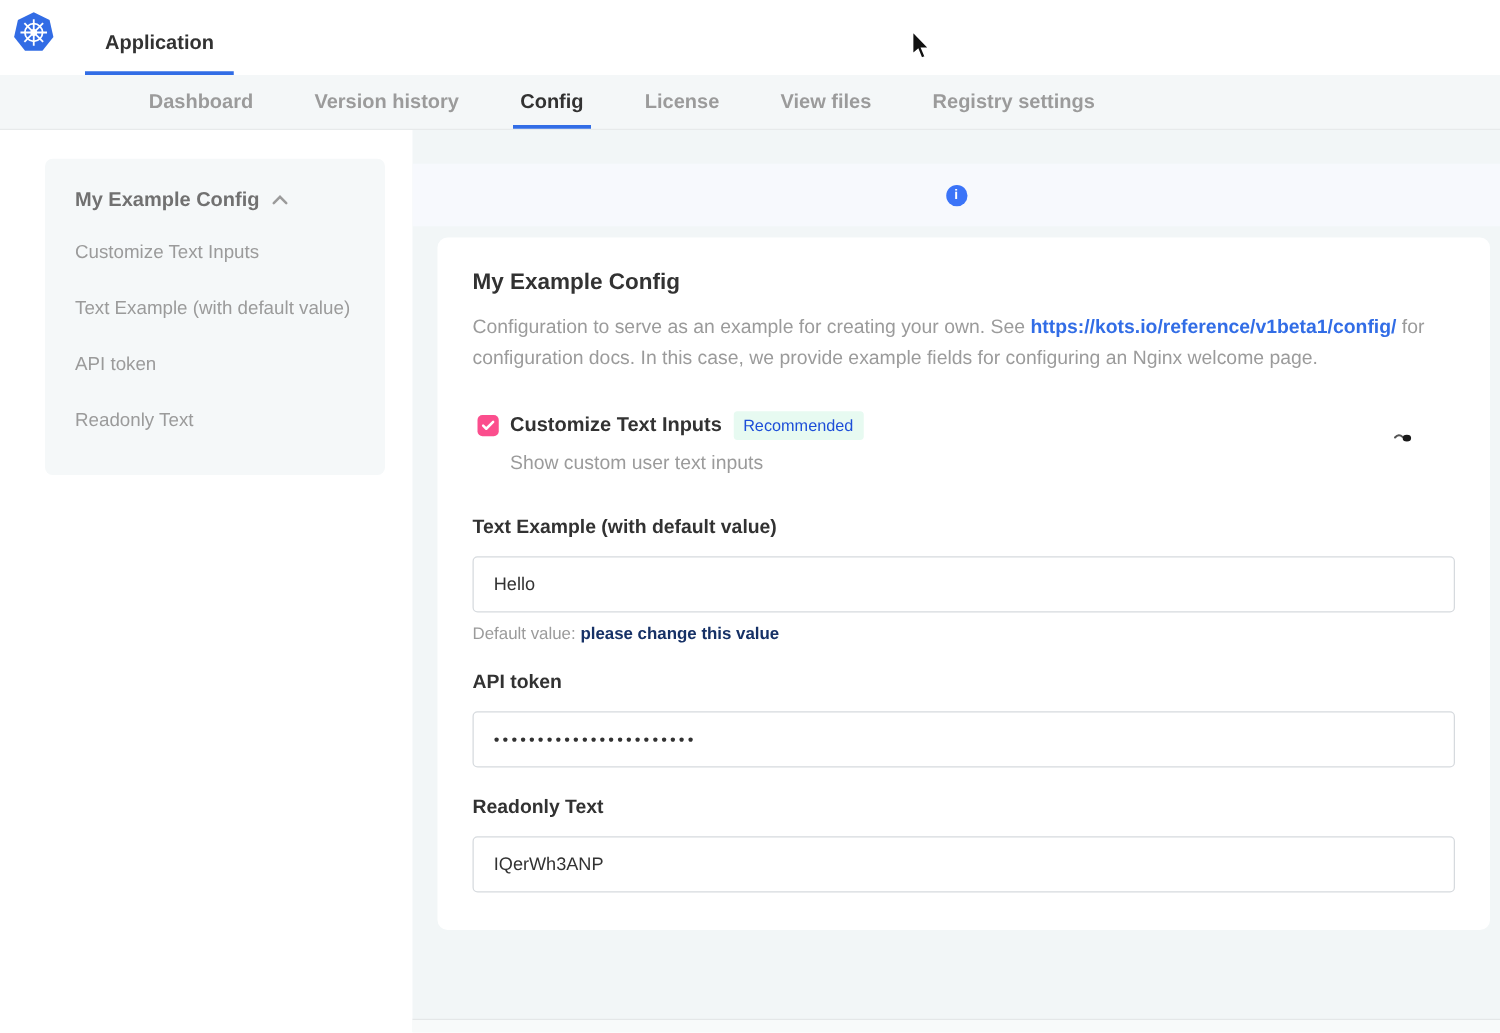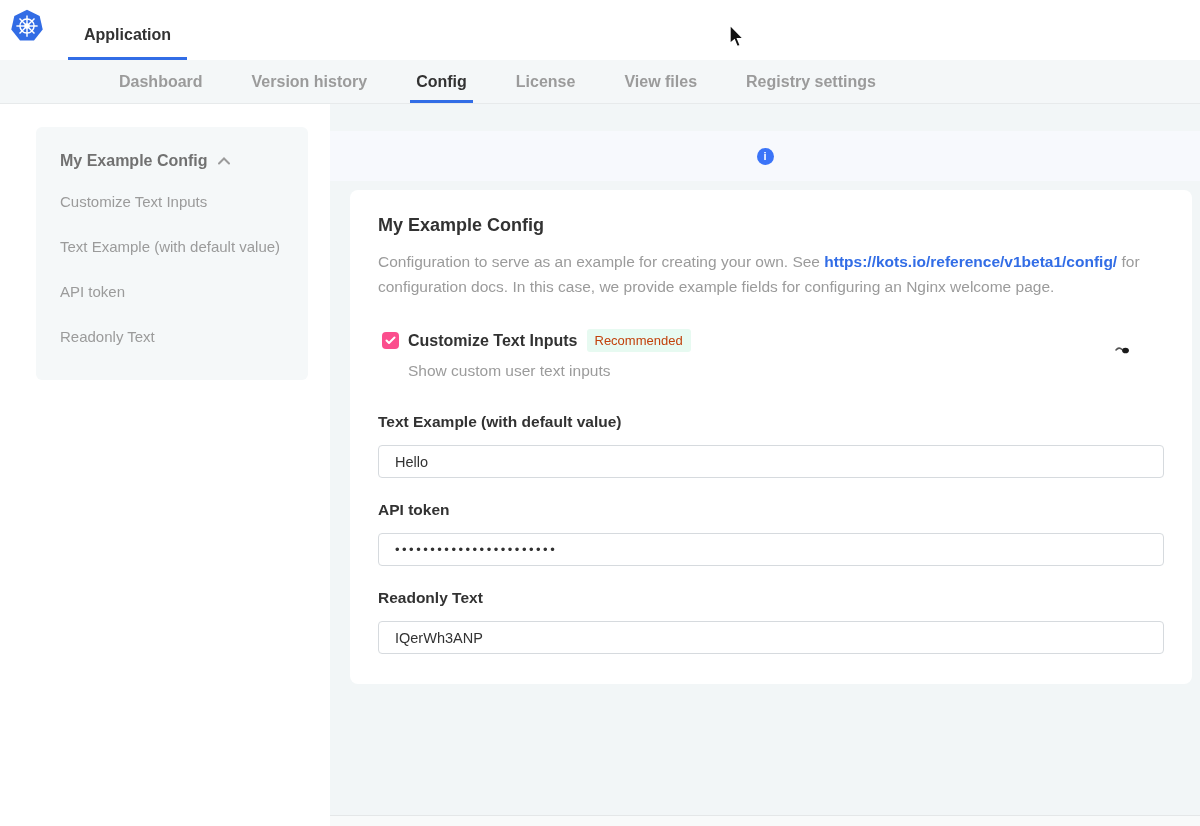--- a/index.html
+++ b/index.html
@@ -67,28 +67,28 @@
   .card-title { font-size:18px; font-weight:bold; color:#323232; margin-bottom:13px; }
   .card-desc { font-size:15.5px; color:#9b9b9b; line-height:25px; margin-bottom:30px; max-width:800px; }
   .card-desc a { color:#326de6; font-weight:600; text-decoration:none; cursor:pointer; }
   .checkbox-row { display:flex; align-items:center; margin:0 0 10px 4px; }
   .checkbox {
     width:17px; height:17px; background:#fb4e8d; border-radius:4px; flex:none;
     display:flex; align-items:center; justify-content:center; cursor:pointer;
   }
   .checkbox-label { margin-left:9px; font-size:16px; font-weight:bold; color:#323232; cursor:pointer; }
   .badge {
-    margin-left:9px; background:#e7faf1; color:#c2410c;
+    margin-left:9px; background:#e7faf1; color:#1d4ed8;
     font-size:13px; font-weight:500; padding:4px 8px; border-radius:3px;
   }
   .checkbox-help { margin-left:30px; font-size:15.5px; color:#9b9b9b; margin-bottom:33px; }
   .field-group { margin-bottom:23px; }
   .field-label { display:block; font-size:15.5px; font-weight:bold; color:#323232; margin-bottom:14px; }
   .text-input {
-    width:100%; height:33px; border:1px solid #d6dade; border-radius:4px;
+    width:100%; height:45px; border:1px solid #d6dade; border-radius:4px;
     padding:0 16px; font-size:14.5px; color:#323232; background:#fff;
     font-family:"Liberation Sans", sans-serif; outline:none;
   }
   .text-input.password { font-size:13px; letter-spacing:2.5px; }
   .field-helper { margin-top:9px; font-size:13.5px; color:#9b9b9b; }
   .field-helper b { color:#163166; font-weight:bold; }
   
   .save-btn {
     margin:27px 0 0 20px; align-self:flex-start;
     background:#326de6; color:#fff; font-weight:bold; font-size:14.5px;
@@ -168,20 +168,21 @@
             </svg>
           </span>
           <span class="checkbox-label">Customize Text Inputs</span>
           <span class="badge">Recommended</span>
         </div>
         <div class="checkbox-help">Show custom user text inputs</div>
 
         <div class="field-group">
           <label class="field-label">Text Example (with default value)</label>
           <input class="text-input" type="text" value="Hello" style="">
+          <div class="field-helper"><span>Default value: </span><b>please change this value</b></div>
         </div>
 
         <div class="field-group">
           <label class="field-label">API token</label>
           <input class="text-input password" type="text" value="•••••••••••••••••••••••" style="">
         </div>
 
         <div class="field-group" style="margin-bottom:0;">
           <label class="field-label">Readonly Text</label>
           <input class="text-input" type="text" readonly="" value="IQerWh3ANP" style="">

